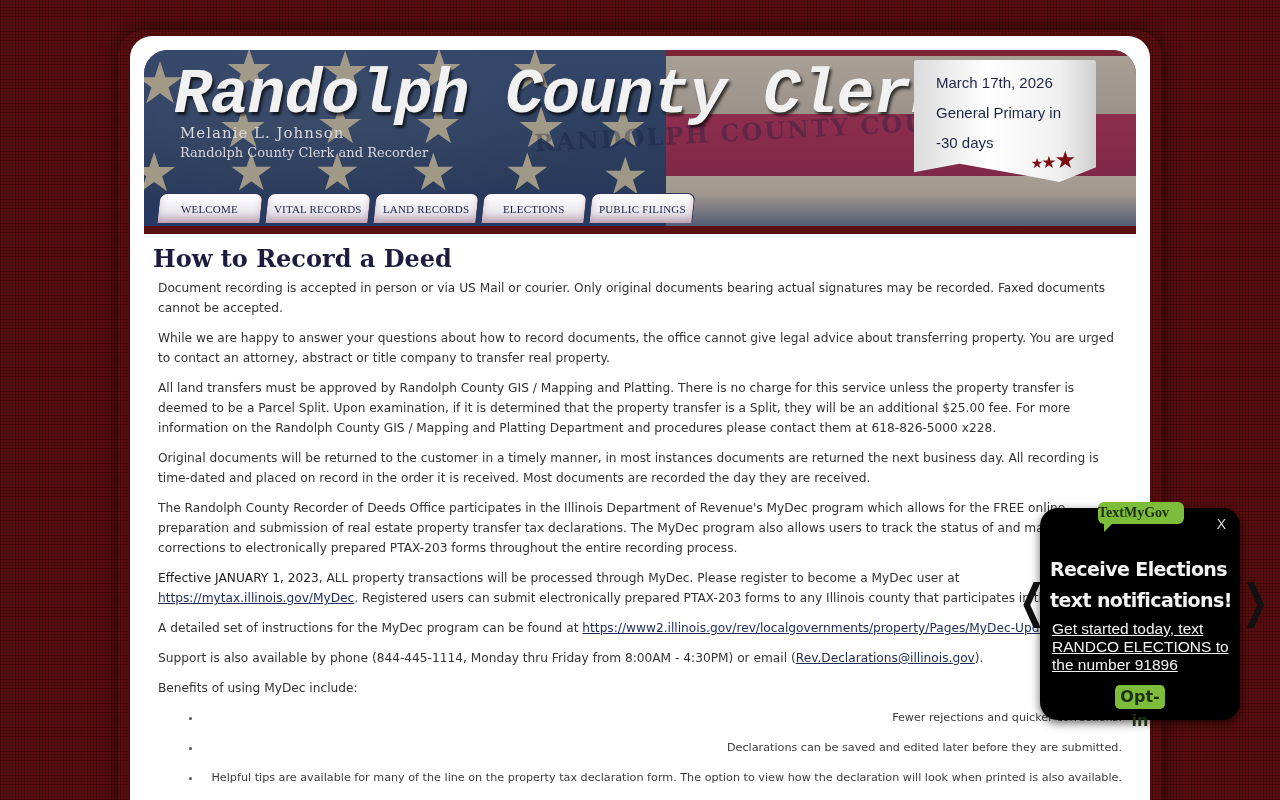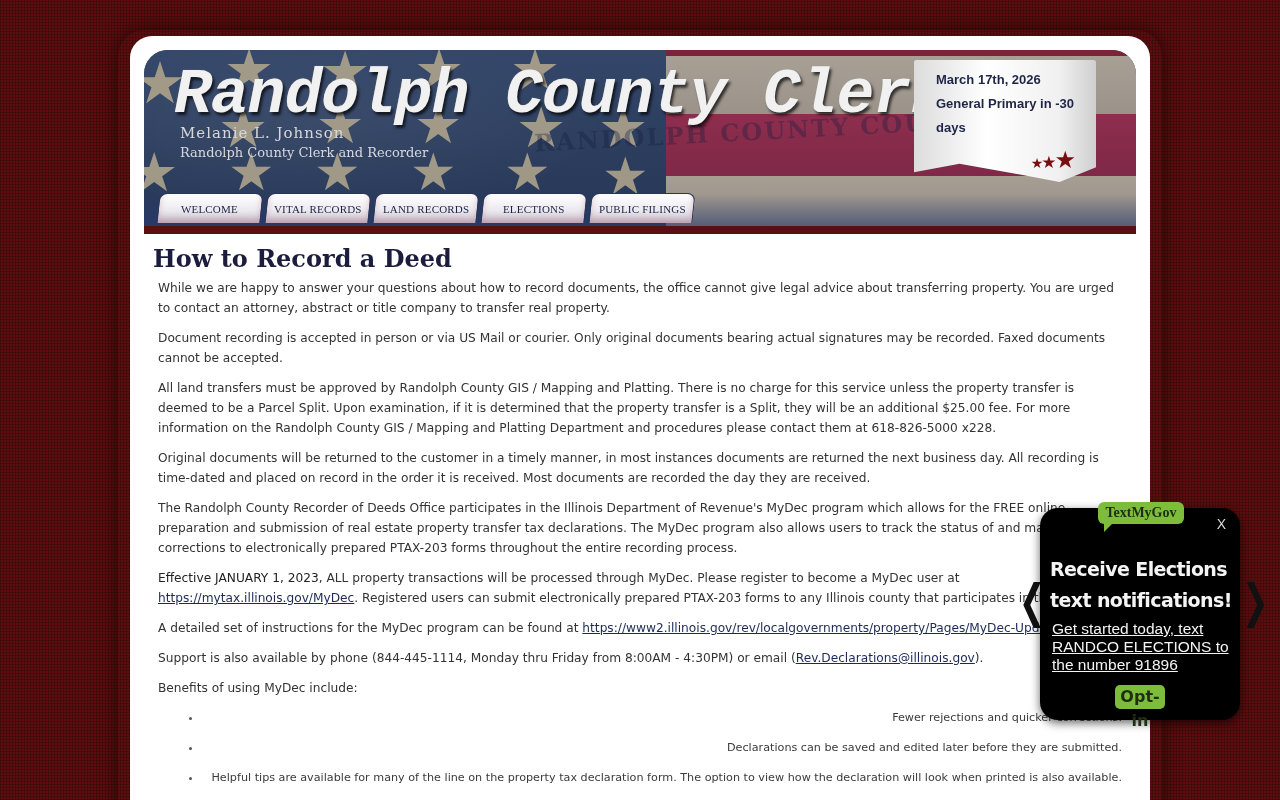--- a/index.html
+++ b/index.html
@@ -89,22 +89,22 @@
     
     .countdown {
       position: absolute; left: 770px; top: 10px; width: 182px; height: 122px;
       background: linear-gradient(90deg, #dcdcdc 0%, #ffffff 40%, #f0f0f0 80%, #cfcfcf 100%);
       border-radius: 2px 2px 0 0;
       box-shadow: 2px 3px 6px rgba(0,0,0,0.5);
       clip-path: polygon(0 0, 100% 0, 100% 88%, 80% 100%, 55% 93%, 25% 85%, 0 92%);
       padding: 8px 0 0 22px;
     }
     .countdown-text {
-      font-family: "Liberation Sans", sans-serif; font-weight: bold; font-size: 13px;
-      line-height: 24px; color: #1f2547; width: 150px;
+      font-family: "Liberation Sans", sans-serif; font-weight: normal; font-size: 15px;
+      line-height: 30px; color: #1f2547; width: 150px;
     }
     .countdown-stars {
       position: absolute; right: 22px; bottom: 8px; color: #7a0d10; letter-spacing: -2px;
       font-size: 20px;
     }
     .countdown-stars .s-small { font-size: 14px; }
     .countdown-stars .s-med { font-size: 17px; }
     .countdown-stars .s-big { font-size: 24px; }
 
     
@@ -136,21 +136,21 @@
     .tmg-widget {
       position: absolute; left: 1040px; top: 508px; width: 200px; height: 212px;
       background: #000; border-radius: 18px;
       box-shadow: 0 3px 10px rgba(0,0,0,0.6);
       color: #fff;
     }
     .tmg-badge {
       position: absolute; left: 58px; top: -6px; width: 86px; height: 22px;
       background: #7dbd3b; border-radius: 6px;
       font-family: "Liberation Serif", serif; font-weight: bold; font-size: 14px; color: #1e2e10;
-      text-align: center; line-height: 22px;
+      line-height: 22px;
     }
     .tmg-badge::after {
       content: ""; position: absolute; left: 6px; bottom: -8px;
       border-left: 8px solid #7dbd3b; border-bottom: 8px solid transparent;
     }
     .tmg-close {
       position: absolute; right: 14px; top: 8px; font-family: "Liberation Sans", sans-serif;
       font-size: 14px; color: #d8d8d8; cursor: pointer;
     }
     .tmg-headline {
@@ -227,22 +227,22 @@
       <div class="nav-tab">
           <span>PUBLIC FILINGS</span>
         </div>
     </nav>
   </div>
   <div class="banner-bar"></div>
 
   <div class="content">
     <h1 class="page-title">How to Record a Deed</h1>
 
+    <p class="body-p">Document recording is accepted in person or via US Mail or courier. Only original documents bearing actual signatures may be recorded. Faxed documents cannot be accepted.</p>
     <p class="body-p">While we are happy to answer your questions about how to record documents, the office cannot give legal advice about transferring property. You are urged to contact an attorney, abstract or title company to transfer real property.</p>
-    <p class="body-p">Document recording is accepted in person or via US Mail or courier. Only original documents bearing actual signatures may be recorded. Faxed documents cannot be accepted.</p>
     <p class="body-p">All land transfers must be approved by Randolph County GIS / Mapping and Platting. There is no charge for this service unless the property transfer is deemed to be a Parcel Split. Upon examination, if it is determined that the property transfer is a Split, they will be an additional $25.00 fee. For more information on the Randolph County GIS / Mapping and Platting Department and procedures please contact them at 618-826-5000 x228.</p>
     <p class="body-p">Original documents will be returned to the customer in a timely manner, in most instances documents are returned the next business day. All recording is time-dated and placed on record in the order it is received. Most documents are recorded the day they are received.</p>
     <p class="body-p">The Randolph County Recorder of Deeds Office participates in the Illinois Department of Revenue's MyDec program which allows for the FREE online preparation and submission of real estate property transfer tax declarations. The MyDec program also allows users to track the status of and make corrections to electronically prepared PTAX-203 forms throughout the entire recording process.</p>
 
     <p class="body-p">
       <b>Effective JANUARY 1, 2023</b><span>, ALL property transactions will be processed through MyDec.  Please register to become a MyDec user at </span><a>https://mytax.illinois.gov/MyDec</a><span>.  Registered users can submit electronically prepared PTAX-203 forms to any Illinois county that participates in the program.</span>
     </p>
 
     <p class="body-p">
       <span>A detailed set of instructions for the MyDec program can be found at </span><a>https://www2.illinois.gov/rev/localgovernments/property/Pages/MyDec-Updates.aspx</a>

